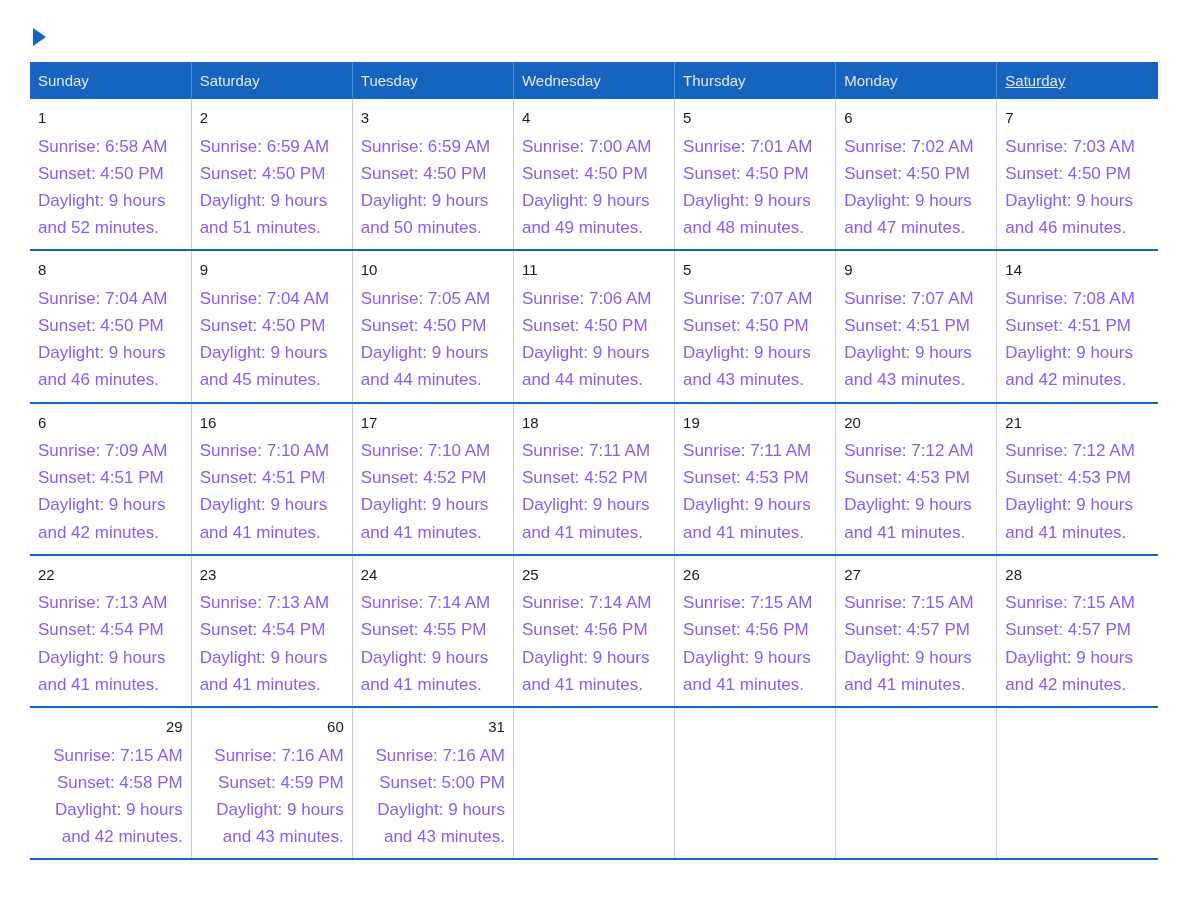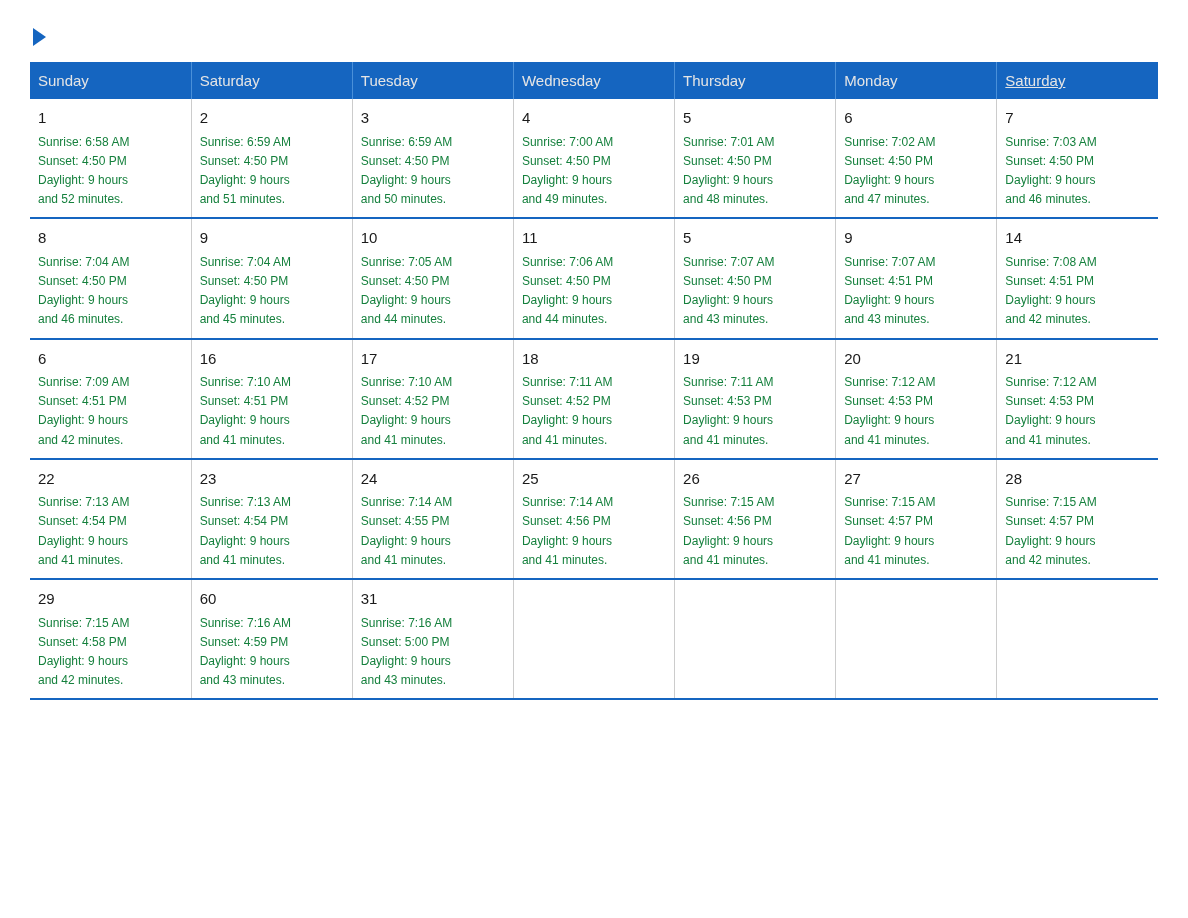--- a/index.html
+++ b/index.html
@@ -63,31 +63,32 @@
       font-size: 13px;
       color: #333;
       line-height: 1.5;
       background: #ffffff;
     }
     tbody tr td:last-child {
       border-right: none;
     }
     tbody tr:last-child td {
       border-bottom: 2px solid #1565c0;
+      text-align: right;
     }
     .day-num {
       font-size: 15px;
       font-weight: normal;
       color: #1a1a1a;
       display: block;
       margin-bottom: 3px;
     }
     .day-info {
-      font-size: 12px;
-      color: #15803d;
+      font-size: 17px;
+      color: #8b5cf6;
       line-height: 1.6;
     }
     .empty-cell {
       background: #ffffff;
     }
   </style>
 </head>
 <body>
 
 <div class="header">

